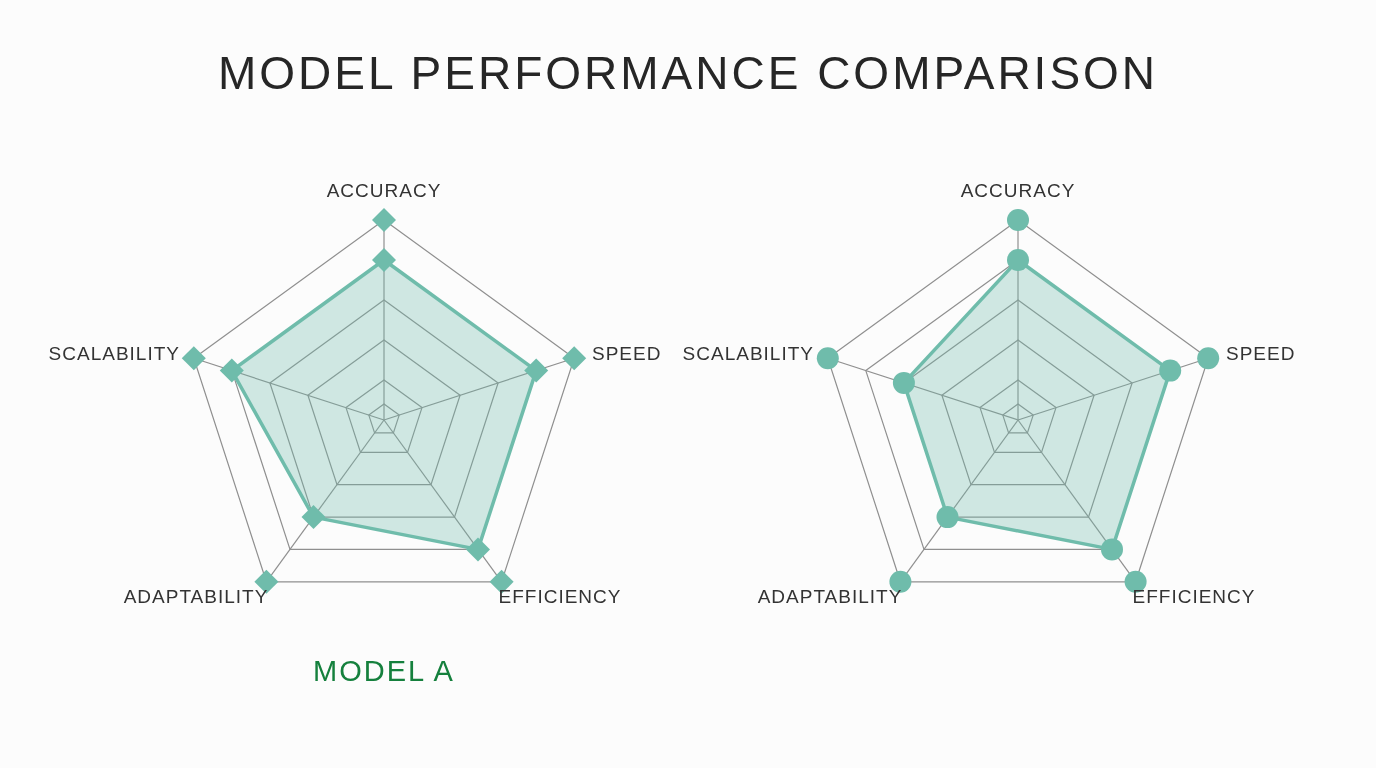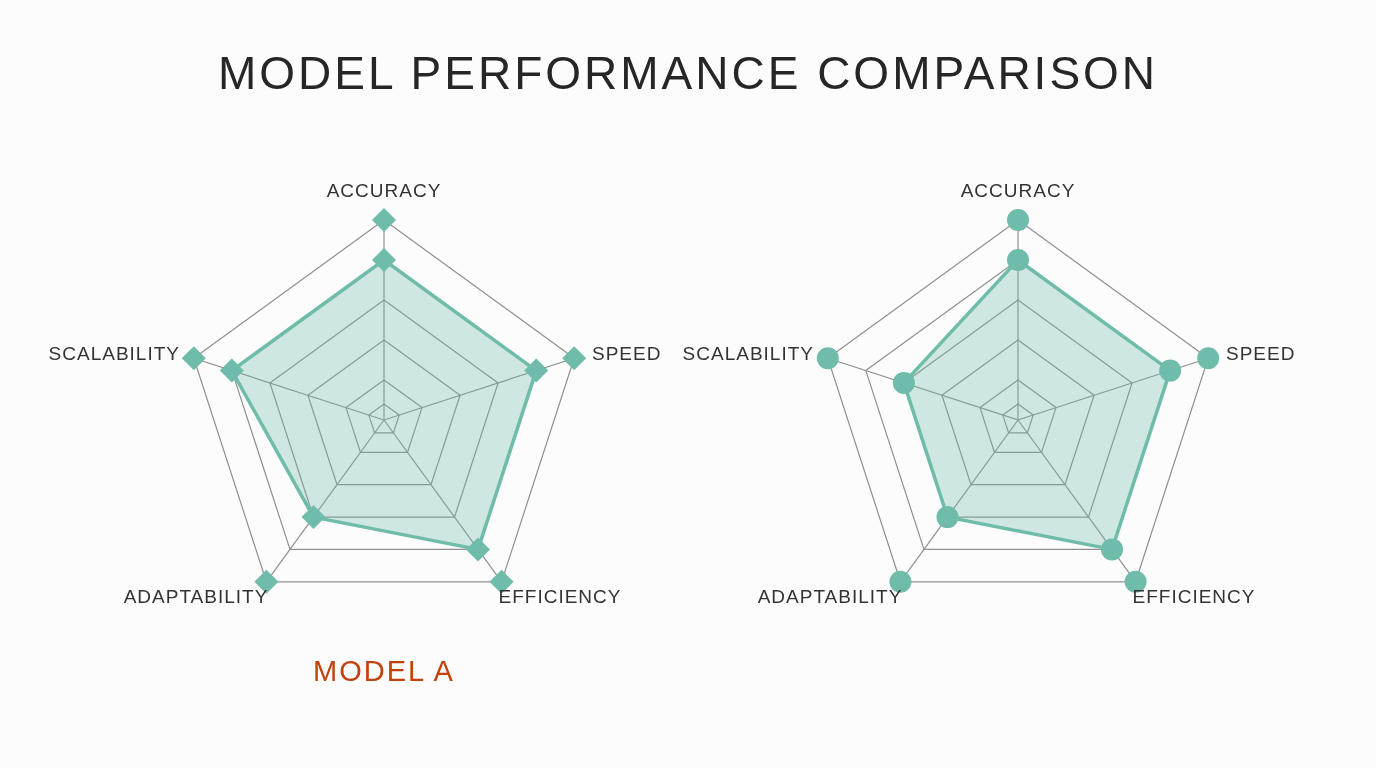--- a/index.html
+++ b/index.html
@@ -48,21 +48,21 @@
   }
   figure.radar figcaption {
     position: absolute;
     top: 505px;
     left: 0;
     width: 688px;
     text-align: center;
     font-size: 29px;
     font-weight: 300;
     letter-spacing: 2px;
-    color: #c2410c;
+    color: #15803d;
   }
   text.axis-label {
     font-family: "Liberation Sans", "DejaVu Sans", sans-serif;
     font-size: 19px;
     font-weight: 400;
     letter-spacing: 1px;
     fill: #333333;
   }
 </style>
 </head>

